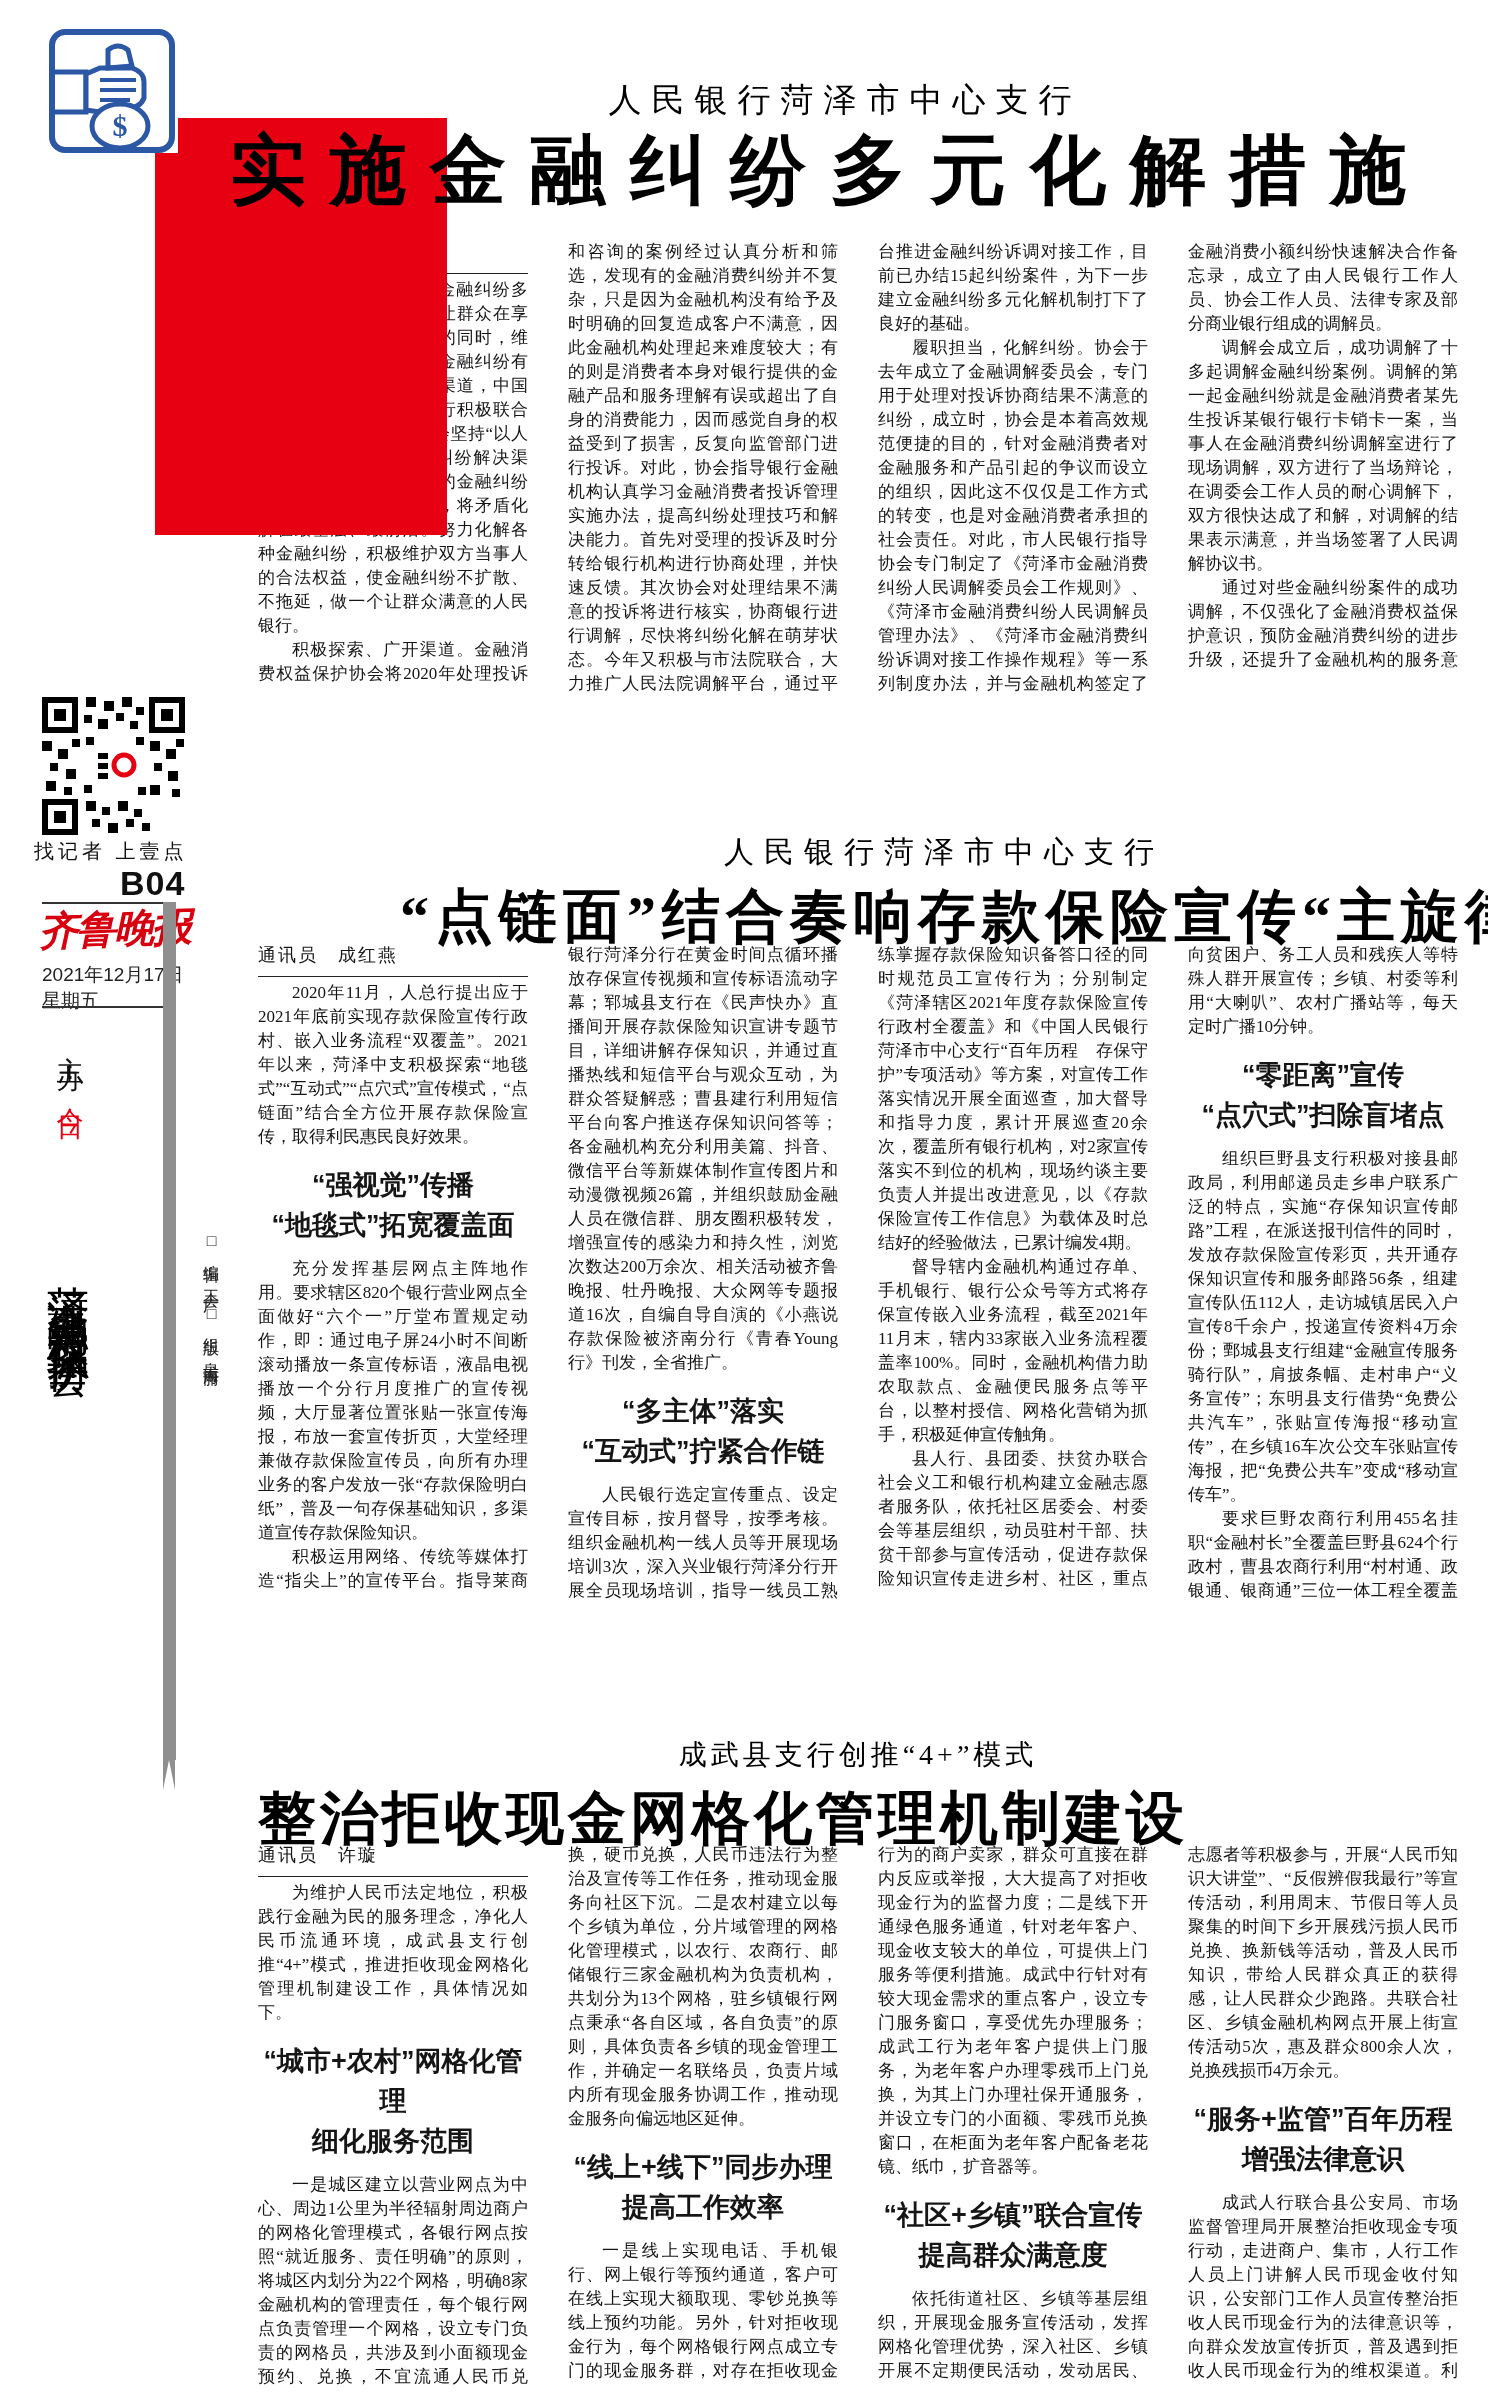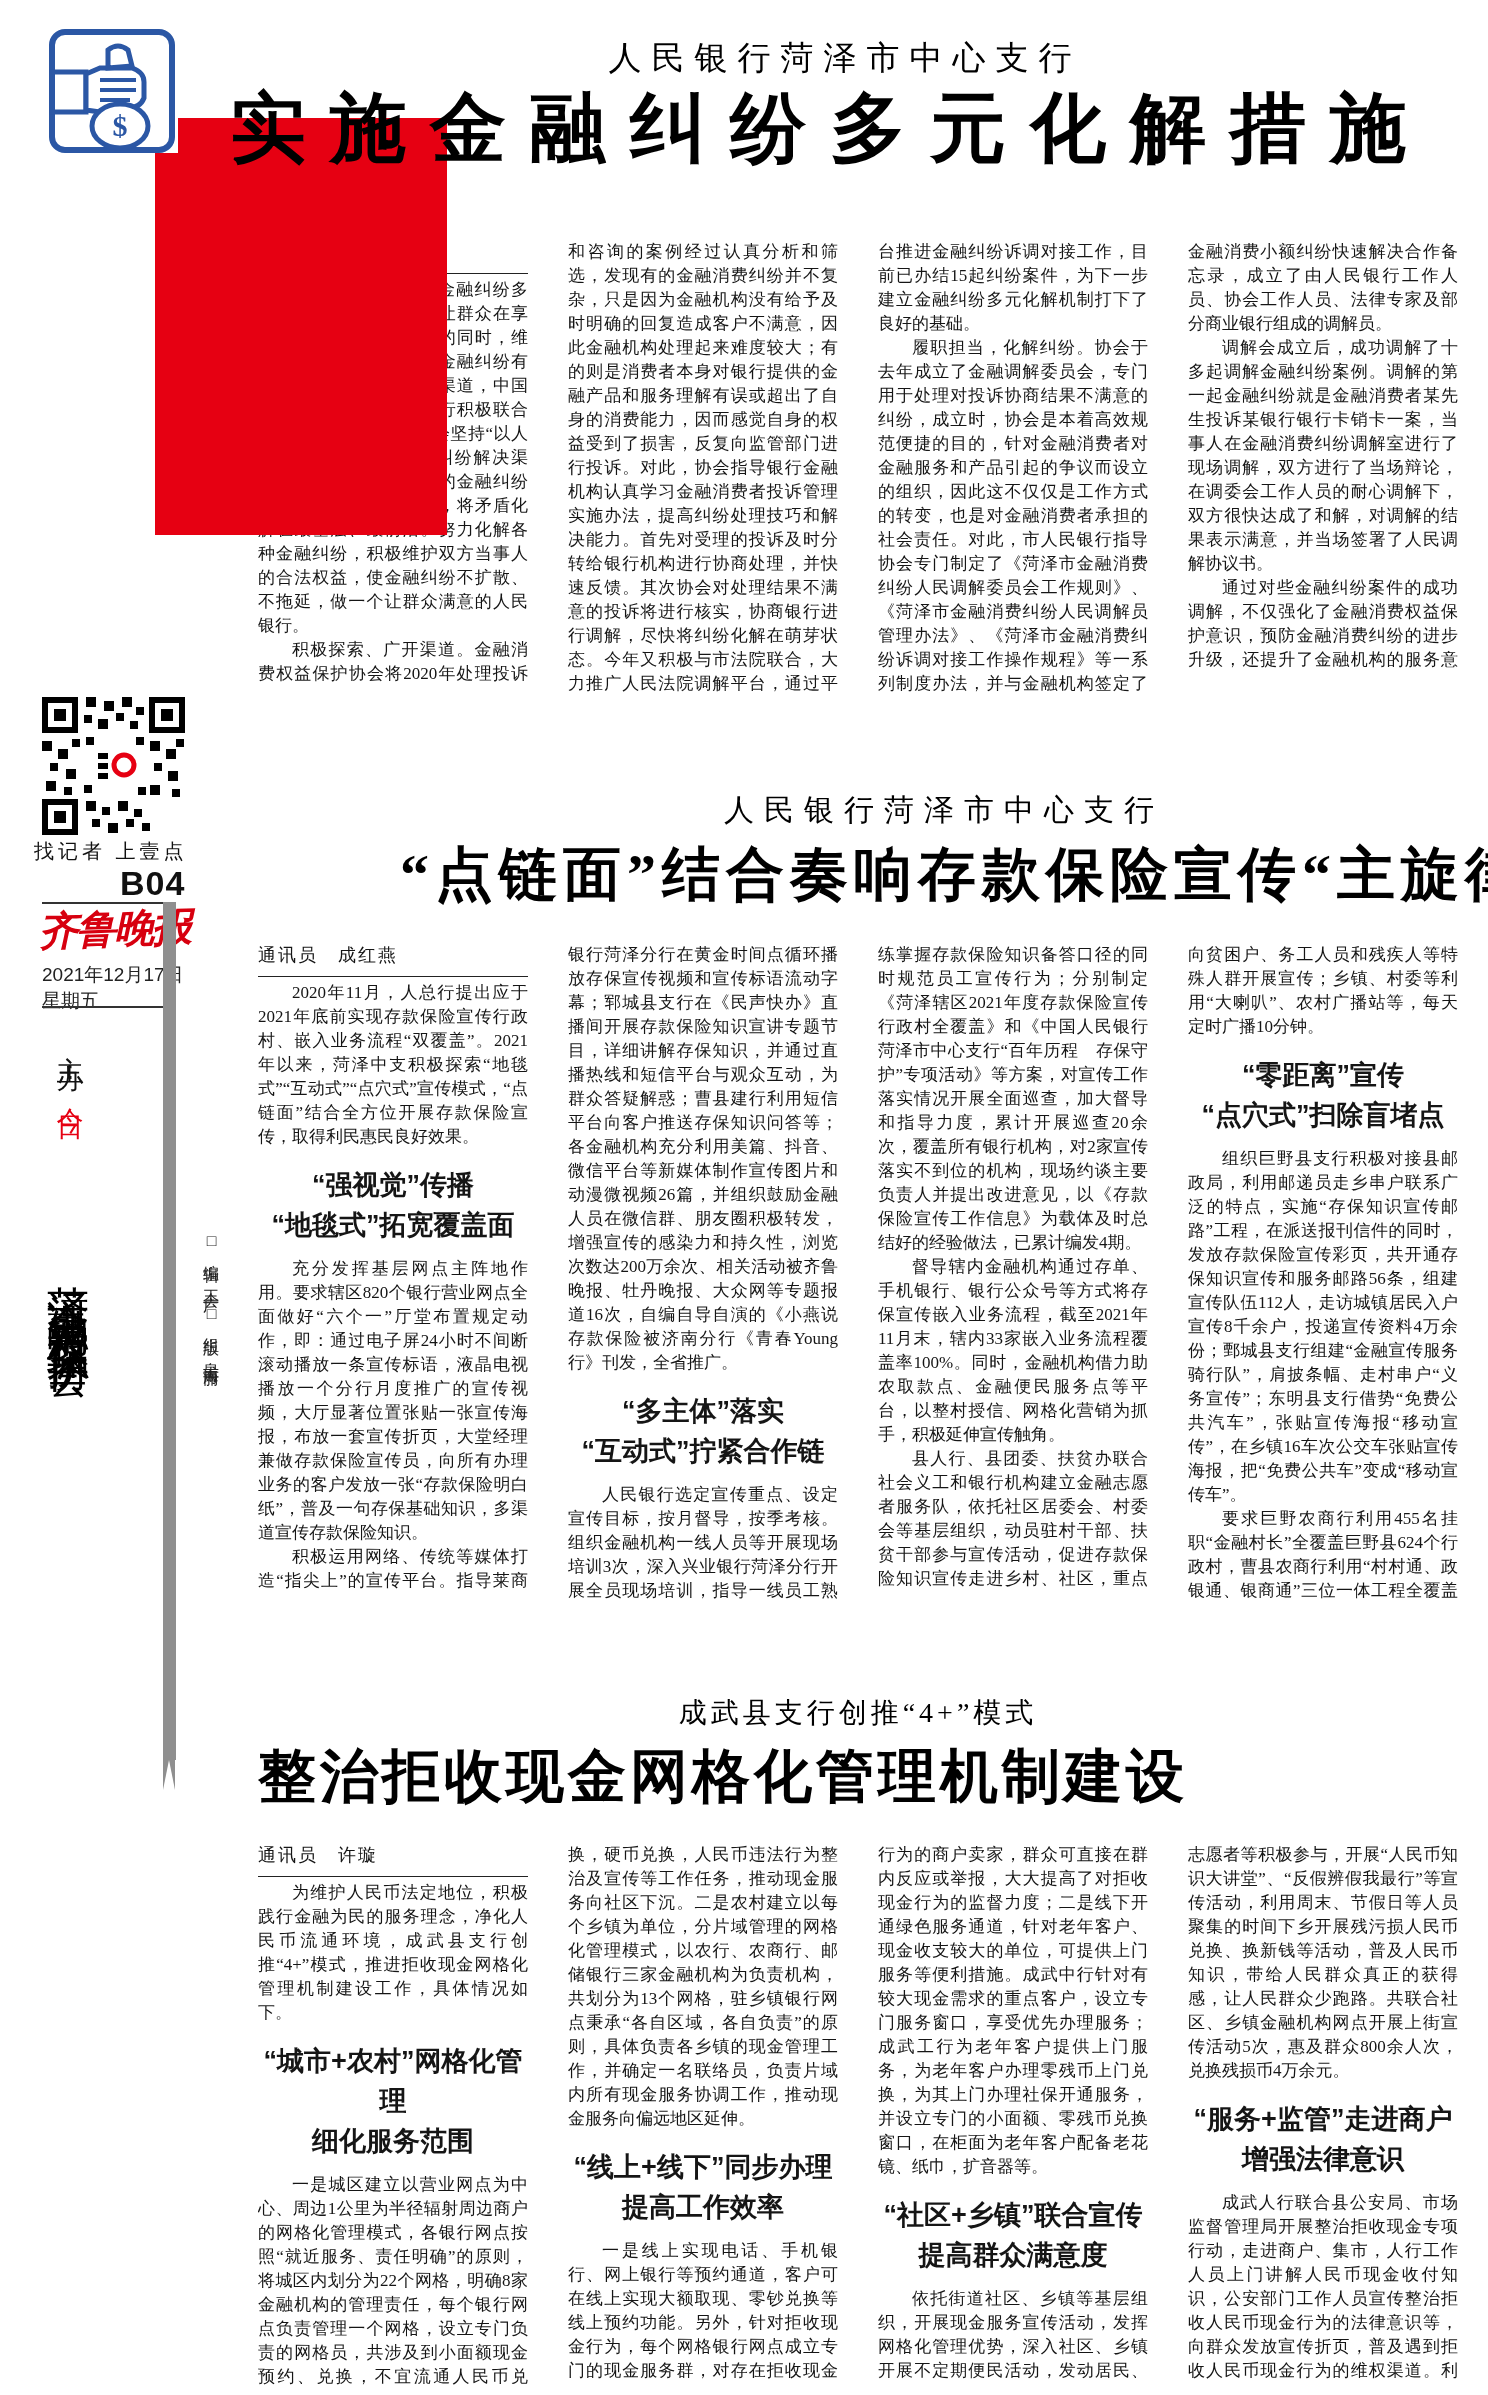--- a/index.html
+++ b/index.html
@@ -22,21 +22,21 @@
   .gray-bar{position:absolute;left:163px;top:902px;width:13px;height:858px;background:#8f8f8f;}
   .gray-tip{position:absolute;left:163px;top:1760px;width:0;height:0;
      border-left:6.5px solid #8f8f8f;border-right:6.5px solid #8f8f8f;border-bottom:30px solid transparent;}
   .organizer{position:absolute;left:52px;top:1035px;writing-mode:vertical-rl;font-size:27px;
      letter-spacing:8px;font-family:"Liberation Sans","DejaVu Sans",sans-serif;}
   .vertical-title{position:absolute;left:40px;top:1252px;writing-mode:vertical-rl;font-size:42px;
      letter-spacing:6px;color:#000;}
   .editor-strip{position:absolute;left:200px;top:1232px;writing-mode:vertical-rl;font-size:16px;
      letter-spacing:3px;color:#222;font-family:"Liberation Sans","DejaVu Sans",sans-serif;}
   
-  .article{position:absolute;z-index:2;}
+  .article{position:absolute;z-index:2;margin-top:42px;}
   .kicker{position:absolute;width:100%;text-align:center;font-size:33px;letter-spacing:10px;color:#000;}
   .headline{position:absolute;width:100%;font-weight:900;color:#000;white-space:nowrap;}
   .hl1{font-size:76px;letter-spacing:24px;}
   .hl2{font-size:58px;letter-spacing:6px;}
   .hl3{font-size:58px;letter-spacing:4px;}
   .body{position:absolute;column-gap:40px;column-count:4;column-fill:auto;overflow:hidden;
      font-size:17px;line-height:24px;text-align:justify;color:#151515;}
   .byline{font-size:18px;letter-spacing:2px;padding-bottom:9px;margin-bottom:4px;border-bottom:1.5px solid #222;}
   .para{margin:0;text-indent:2em;}
   .subhead{font-family:"Liberation Sans","DejaVu Sans",sans-serif;font-weight:bold;font-size:27px;
@@ -190,19 +190,19 @@
         <div>“线上+线下”同步办理</div>
         <div>提高工作效率</div>
       </div>
       <p class="para">一是线上实现电话、手机银行、网上银行等预约通道，客户可在线上实现大额取现、零钞兑换等线上预约功能。另外，针对拒收现金行为，每个网格银行网点成立专门的现金服务群，对存在拒收现金行为的商户卖家，群众可直接在群内反应或举报，大大提高了对拒收现金行为的监督力度；二是线下开通绿色服务通道，针对老年客户、现金收支较大的单位，可提供上门服务等便利措施。成武中行针对有较大现金需求的重点客户，设立专门服务窗口，享受优先办理服务；成武工行为老年客户提供上门服务，为老年客户办理零残币上门兑换，为其上门办理社保开通服务，并设立专门的小面额、零残币兑换窗口，在柜面为老年客户配备老花镜、纸巾，扩音器等。</p>
       <div class="subhead">
         <div>“社区+乡镇”联合宣传</div>
         <div>提高群众满意度</div>
       </div>
       <p class="para">依托街道社区、乡镇等基层组织，开展现金服务宣传活动，发挥网格化管理优势，深入社区、乡镇开展不定期便民活动，发动居民、志愿者等积极参与，开展“人民币知识大讲堂”、“反假辨假我最行”等宣传活动，利用周末、节假日等人员聚集的时间下乡开展残污损人民币兑换、换新钱等活动，普及人民币知识，带给人民群众真正的获得感，让人民群众少跑路。共联合社区、乡镇金融机构网点开展上街宣传活动5次，惠及群众800余人次，兑换残损币4万余元。</p>
       <div class="subhead">
-        <div>“服务+监管”走进商户</div>
+        <div>“服务+监管”百年历程</div>
         <div>增强法律意识</div>
       </div>
       <p class="para">成武人行联合县公安局、市场监督管理局开展整治拒收现金专项行动，走进商户、集市，人行工作人员上门讲解人民币现金收付知识，公安部门工作人员宣传整治拒收人民币现金行为的法律意识等，向群众发放宣传折页，普及遇到拒收人民币现金行为的维权渠道。利用清明节等敏感节假日在易发生拒收现金行为、违法使用人民币图样的场所设点宣传、检查，与商户签订承诺书，告诫商家不得存在拒收人民币现金、买卖或使用人民币图样等违法行为。</p>
     </div>
 
 </div>
 
 </body></html>

